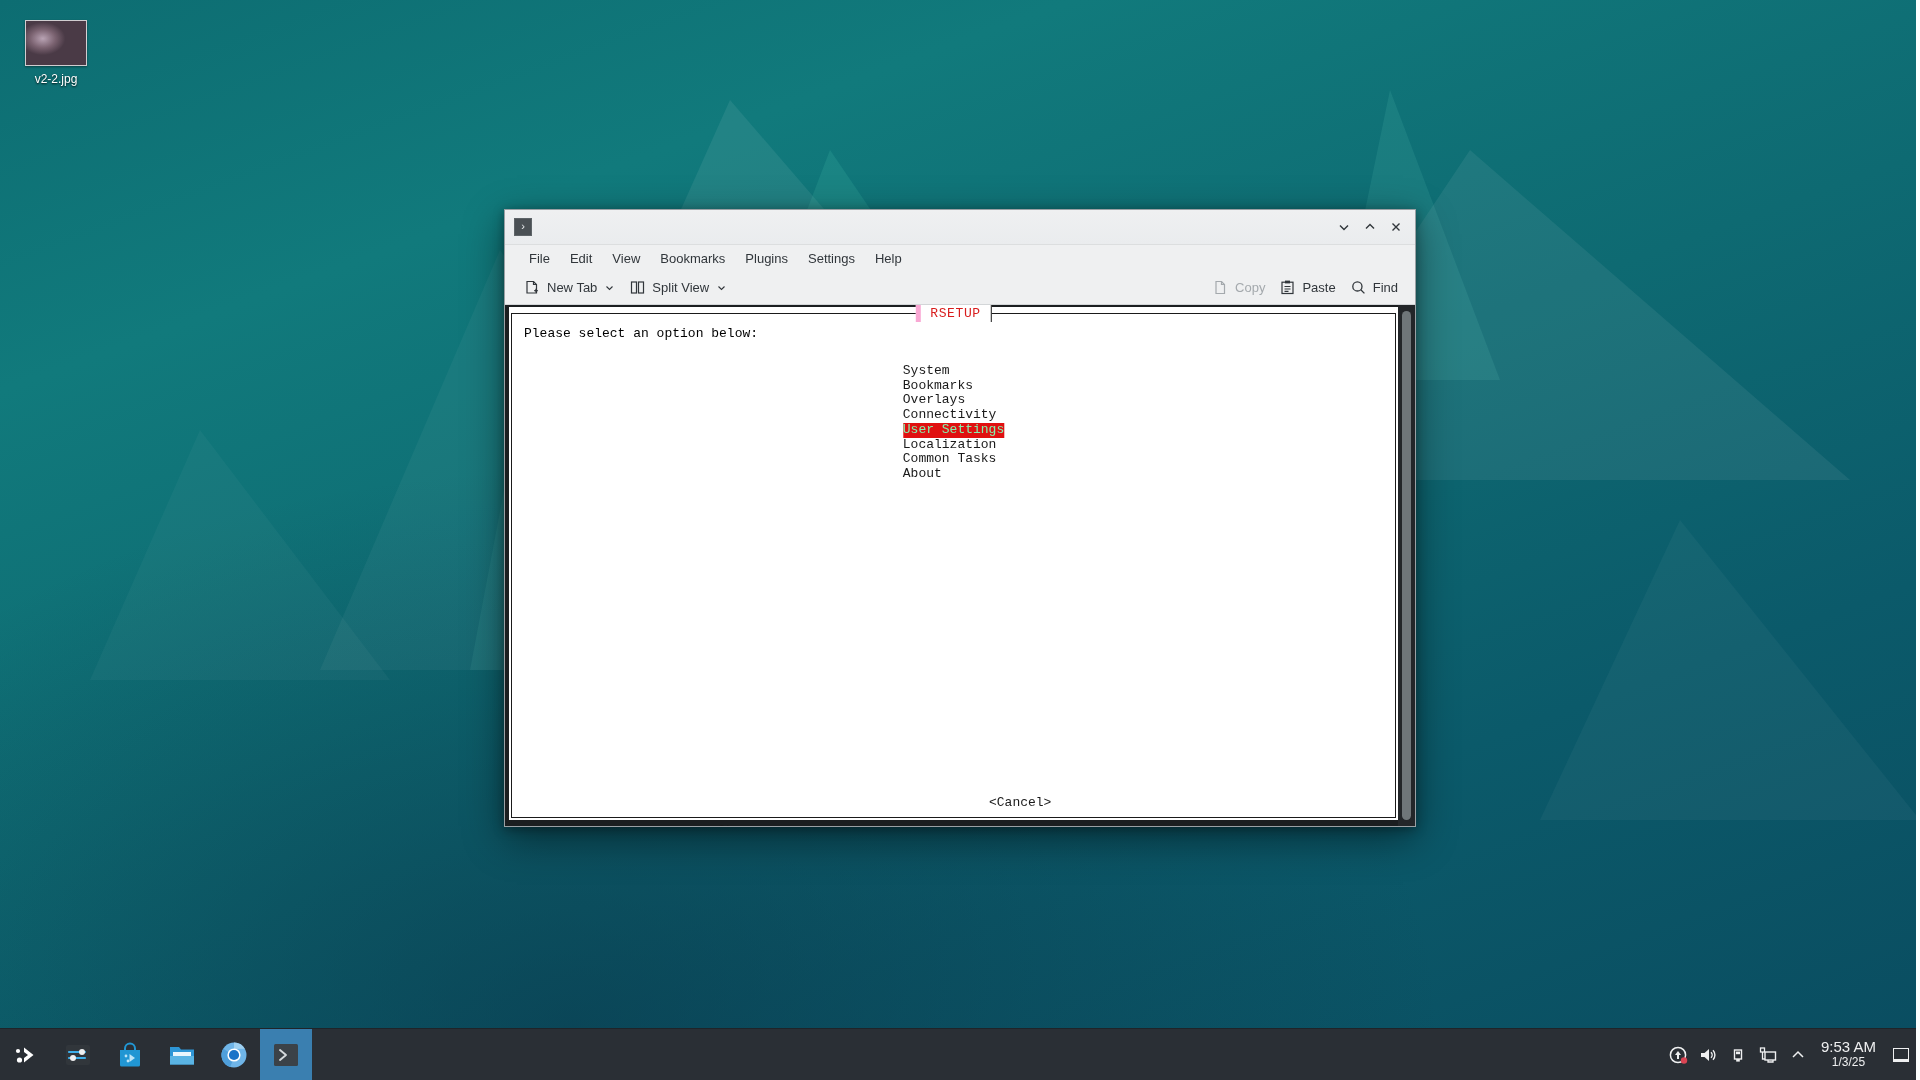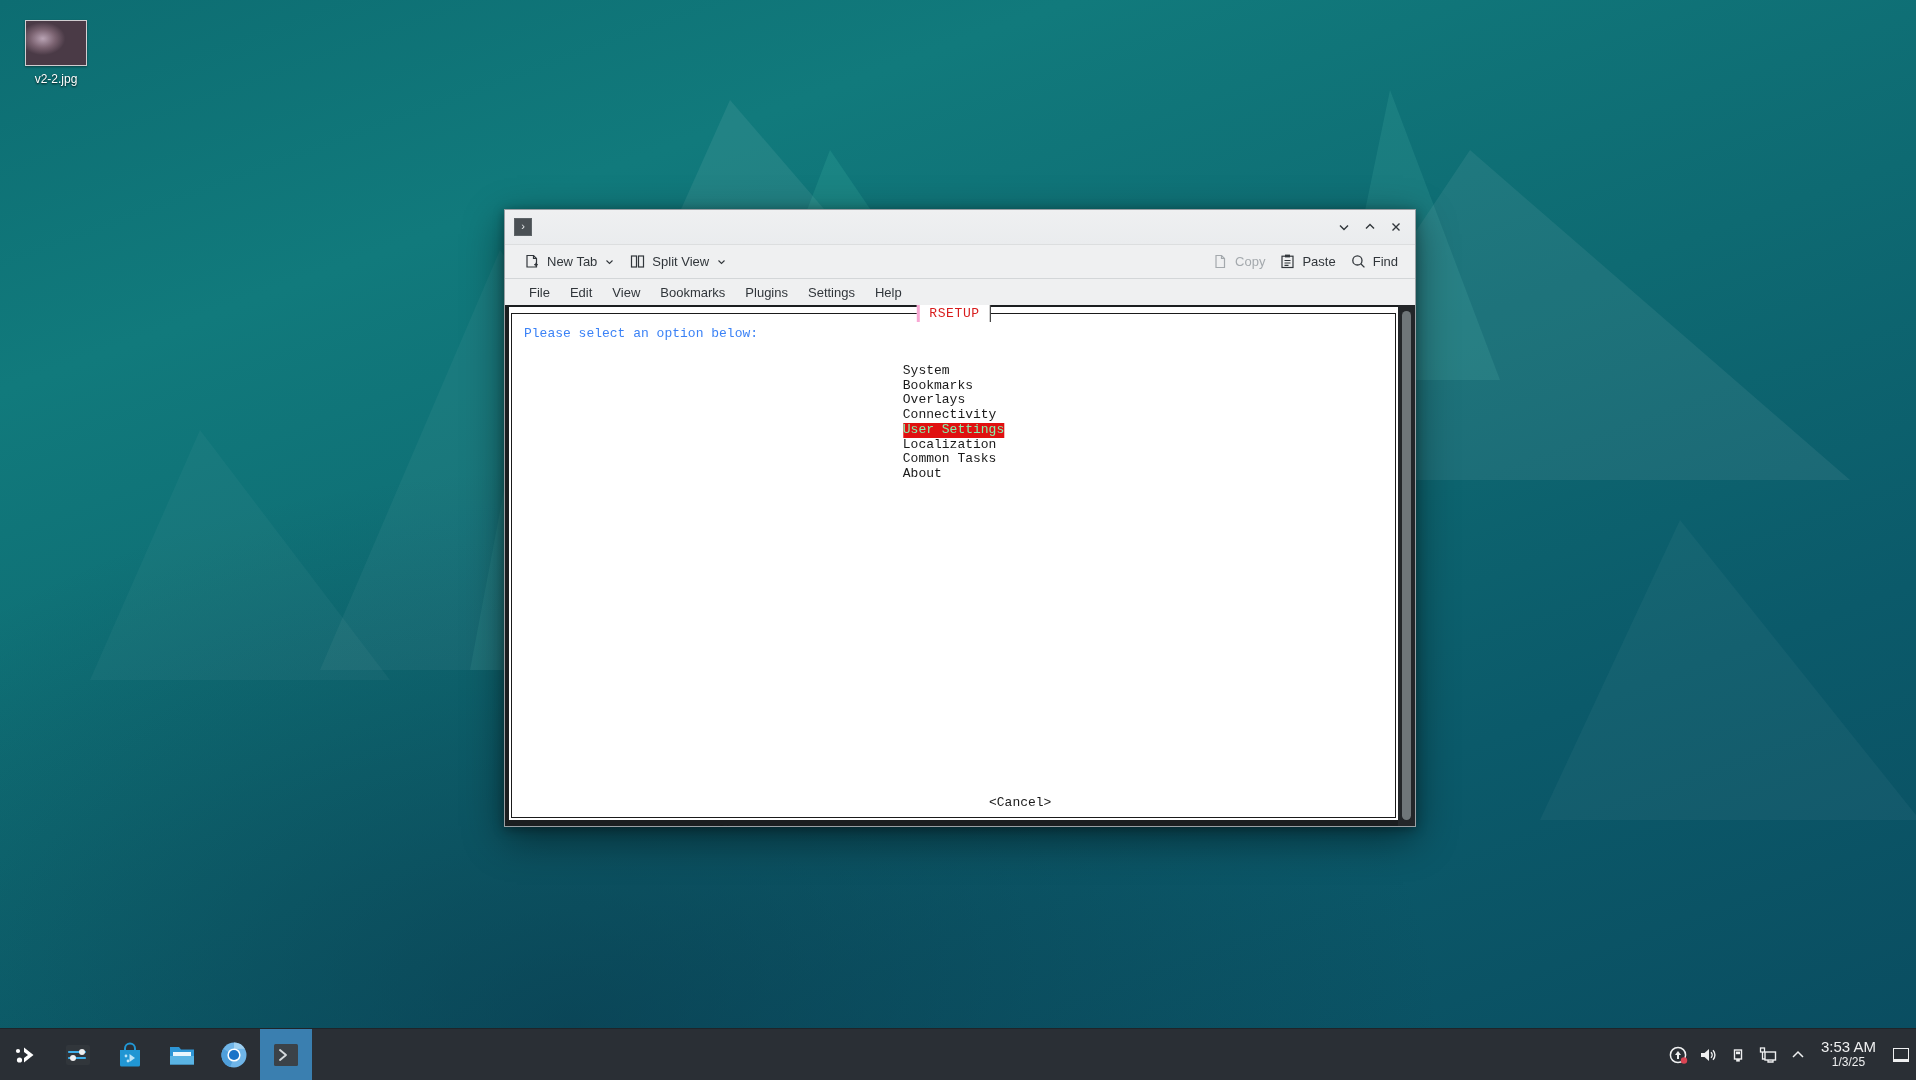--- a/index.html
+++ b/index.html
@@ -224,30 +224,30 @@
     position: absolute;
     left: 50%;
     top: -9px;
     transform: translateX(-50%);
     background: #ffffff;
     padding: 0 10px;
     color: #d81c1c;
     font-family: "Liberation Mono", monospace;
     font-size: 13px;
     letter-spacing: 0.6px;
-    border-left: 3px solid #f9a8d4;
+    border-left: 5px solid #f9a8d4;
     border-right: 1px solid #1a1a1a;
     line-height: 17px;
   }
   #dlg-prompt {
     position: absolute;
     left: 12px; top: 12px;
     font-family: "Liberation Mono", monospace;
     font-size: 13px;
-    color: #3b82f6;
+    color: #000000;
     white-space: pre;
   }
   #dlg-menu {
     position: absolute;
     left: 50%;
     transform: translateX(-50%);
     top: 50px;
     font-family: "Liberation Mono", monospace;
     font-size: 13px;
     line-height: 14.7px;
@@ -361,77 +361,77 @@
             </svg>
         </div>
         <div>
           <svg width="14" height="14" viewBox="0 0 14 14">
               <path d="M3.5 3.5 L10.5 10.5 M10.5 3.5 L3.5 10.5"></path>
             </svg>
         </div>
       </div>
     </div>
 
-    <div id="toolbar">
-      <div class="tb-btn">
-        <svg class="tb-ico" viewBox="0 0 17 17" fill="none" stroke="#31363b" stroke-width="1.2">
-          <path d="M3 2.5 h6.5 l3 3 v8.5 h-9.5 z"></path>
-          <path d="M9.5 2.5 v3 h3"></path>
-          <path d="M10.2 11.6 h3.6 M12 9.8 v3.6" stroke-width="1.3"></path>
-        </svg>
-        <span>New Tab</span>
-        <svg class="tb-chev" viewBox="0 0 11 11" fill="none" stroke="#31363b" stroke-width="1.1">
-            <path d="M2.5 4.5 L5.5 7.5 L8.5 4.5"></path>
-          </svg>
-      </div>
-      <div class="tb-btn">
-        <svg class="tb-ico" viewBox="0 0 17 17" fill="none" stroke="#31363b" stroke-width="1.2">
-          <rect x="2.5" y="3" width="5" height="11"></rect>
-          <rect x="9.5" y="3" width="5" height="11"></rect>
-        </svg>
-        <span>Split View</span>
-        <svg class="tb-chev" viewBox="0 0 11 11" fill="none" stroke="#31363b" stroke-width="1.1">
-            <path d="M2.5 4.5 L5.5 7.5 L8.5 4.5"></path>
-          </svg>
-      </div>
-
-      <div class="spacer"></div>
-
-      <div class="tb-btn disabled">
-        <svg class="tb-ico" viewBox="0 0 17 17" fill="none" stroke="#a4a9ad" stroke-width="1.2">
-          <path d="M4 2.5 h5.5 l3 3 v9 h-8.5 z"></path>
-          <path d="M9.5 2.5 v3 h3"></path>
-        </svg>
-        <span>Copy</span>
-      </div>
-      <div class="tb-btn">
-        <svg class="tb-ico" viewBox="0 0 17 17" fill="none" stroke="#31363b" stroke-width="1.2">
-          <rect x="3" y="3.2" width="11" height="11.3"></rect>
-          <rect x="6" y="1.6" width="5" height="2.8" fill="#31363b" stroke="none"></rect>
-          <path d="M5.5 7.5 h6 M5.5 10 h6 M5.5 12.3 h4"></path>
-        </svg>
-        <span>Paste</span>
-      </div>
-      <div class="tb-btn">
-        <svg class="tb-ico" viewBox="0 0 17 17" fill="none" stroke="#31363b" stroke-width="1.3">
-          <circle cx="7.4" cy="7.4" r="4.6"></circle>
-          <path d="M10.8 10.8 L14.4 14.4"></path>
-        </svg>
-        <span>Find</span>
-      </div>
-    </div>
-
     <div id="menubar">
       <span>File</span>
       <span>Edit</span>
       <span>View</span>
       <span>Bookmarks</span>
       <span>Plugins</span>
       <span>Settings</span>
       <span>Help</span>
+    </div>
+
+    <div id="toolbar">
+      <div class="tb-btn">
+        <svg class="tb-ico" viewBox="0 0 17 17" fill="none" stroke="#31363b" stroke-width="1.2">
+          <path d="M3 2.5 h6.5 l3 3 v8.5 h-9.5 z"></path>
+          <path d="M9.5 2.5 v3 h3"></path>
+          <path d="M10.2 11.6 h3.6 M12 9.8 v3.6" stroke-width="1.3"></path>
+        </svg>
+        <span>New Tab</span>
+        <svg class="tb-chev" viewBox="0 0 11 11" fill="none" stroke="#31363b" stroke-width="1.1">
+            <path d="M2.5 4.5 L5.5 7.5 L8.5 4.5"></path>
+          </svg>
+      </div>
+      <div class="tb-btn">
+        <svg class="tb-ico" viewBox="0 0 17 17" fill="none" stroke="#31363b" stroke-width="1.2">
+          <rect x="2.5" y="3" width="5" height="11"></rect>
+          <rect x="9.5" y="3" width="5" height="11"></rect>
+        </svg>
+        <span>Split View</span>
+        <svg class="tb-chev" viewBox="0 0 11 11" fill="none" stroke="#31363b" stroke-width="1.1">
+            <path d="M2.5 4.5 L5.5 7.5 L8.5 4.5"></path>
+          </svg>
+      </div>
+
+      <div class="spacer"></div>
+
+      <div class="tb-btn disabled">
+        <svg class="tb-ico" viewBox="0 0 17 17" fill="none" stroke="#a4a9ad" stroke-width="1.2">
+          <path d="M4 2.5 h5.5 l3 3 v9 h-8.5 z"></path>
+          <path d="M9.5 2.5 v3 h3"></path>
+        </svg>
+        <span>Copy</span>
+      </div>
+      <div class="tb-btn">
+        <svg class="tb-ico" viewBox="0 0 17 17" fill="none" stroke="#31363b" stroke-width="1.2">
+          <rect x="3" y="3.2" width="11" height="11.3"></rect>
+          <rect x="6" y="1.6" width="5" height="2.8" fill="#31363b" stroke="none"></rect>
+          <path d="M5.5 7.5 h6 M5.5 10 h6 M5.5 12.3 h4"></path>
+        </svg>
+        <span>Paste</span>
+      </div>
+      <div class="tb-btn">
+        <svg class="tb-ico" viewBox="0 0 17 17" fill="none" stroke="#31363b" stroke-width="1.3">
+          <circle cx="7.4" cy="7.4" r="4.6"></circle>
+          <path d="M10.8 10.8 L14.4 14.4"></path>
+        </svg>
+        <span>Find</span>
+      </div>
     </div>
 
     <div id="terminal">
       <div id="term-left-pad"></div>
 
       <div id="term-canvas">
         <div id="dlg-frame">
           <div id="dlg-title">RSETUP</div>
           <div id="dlg-prompt">Please select an option below:</div>
 
@@ -548,21 +548,21 @@
         </svg>
       </div>
 
       <div class="tray-ico">
         <svg width="18" height="18" viewBox="0 0 18 18" fill="none" stroke="#eff0f1" stroke-width="1.5">
           <path d="M4 11 L9 6 L14 11"></path>
         </svg>
       </div>
 
       <div id="clock">
-        <div class="t">3:53 AM</div>
+        <div class="t">9:53 AM</div>
         <div class="d">1/3/25</div>
       </div>
 
       <div id="show-desktop">
         <div class="sq"></div>
       </div>
     </div>
   </div>
 </div>
 

